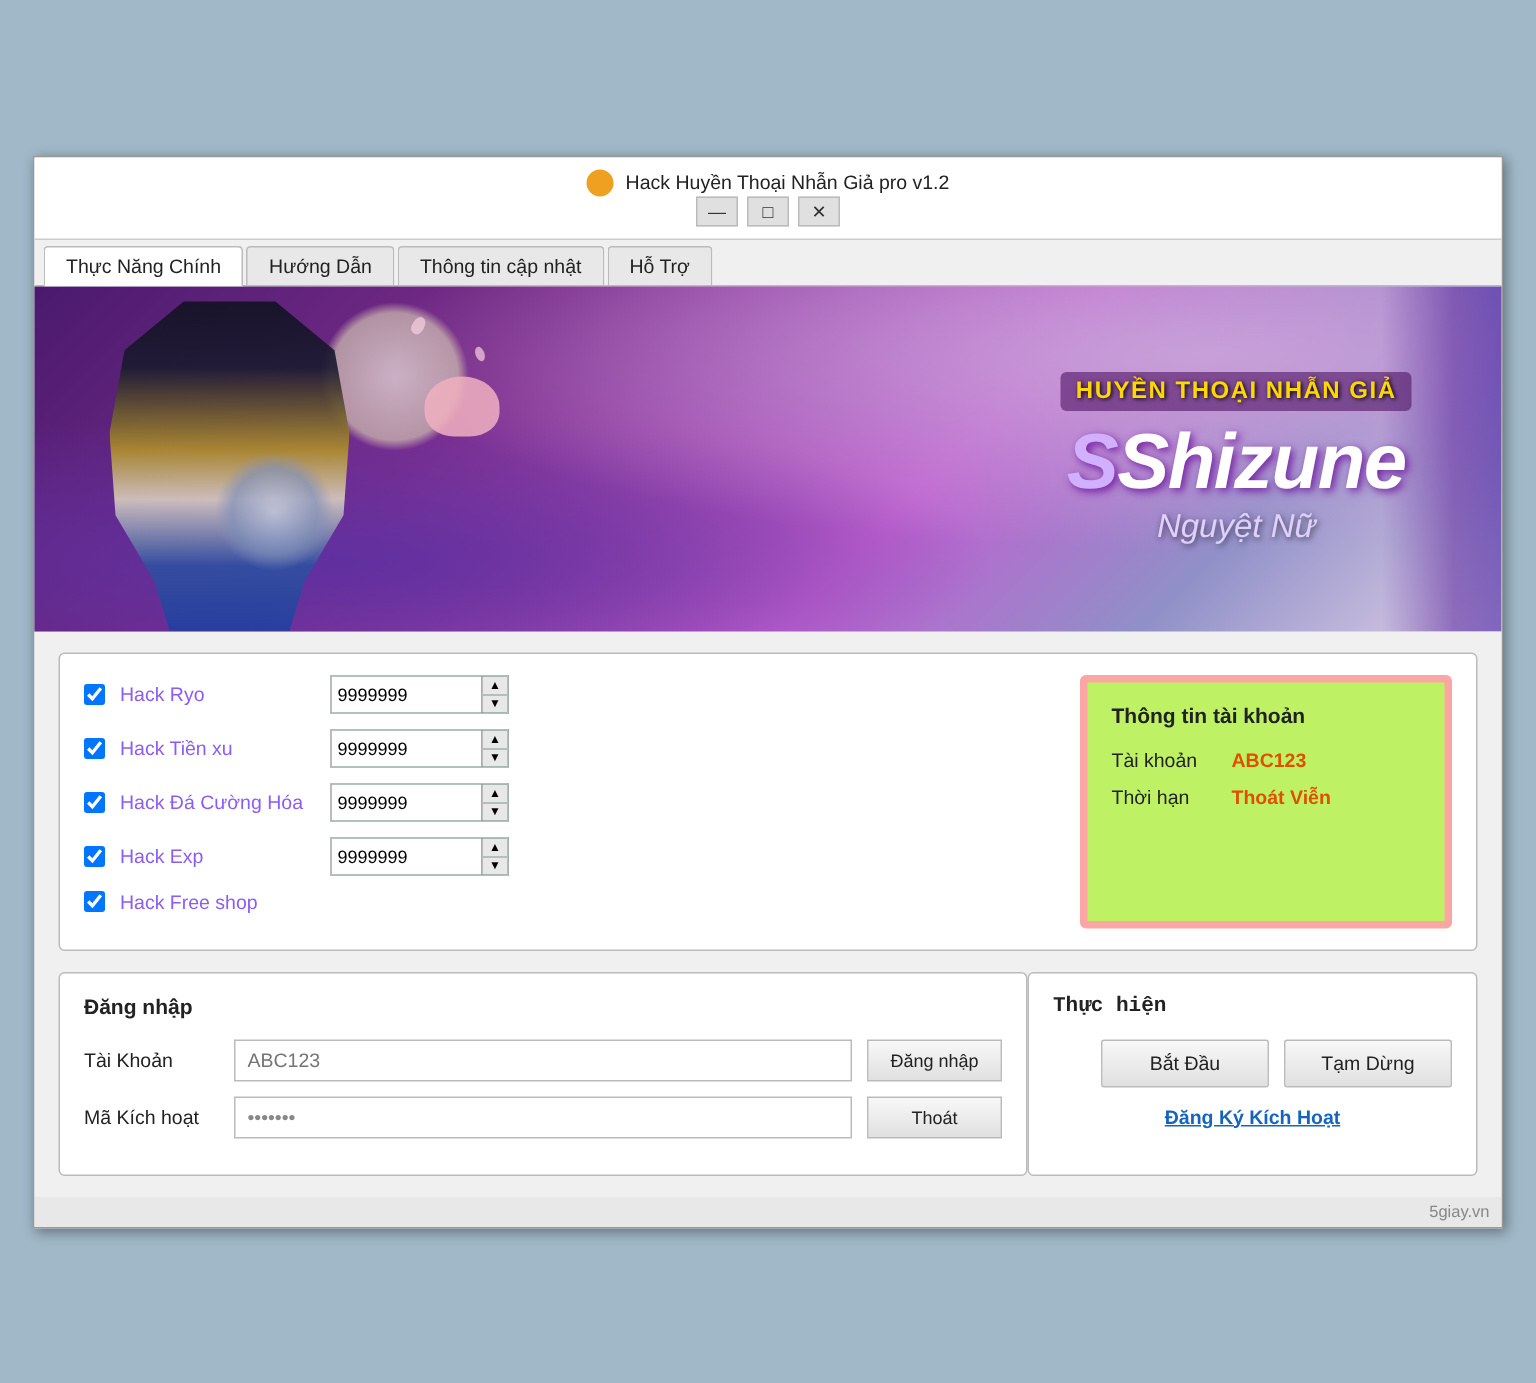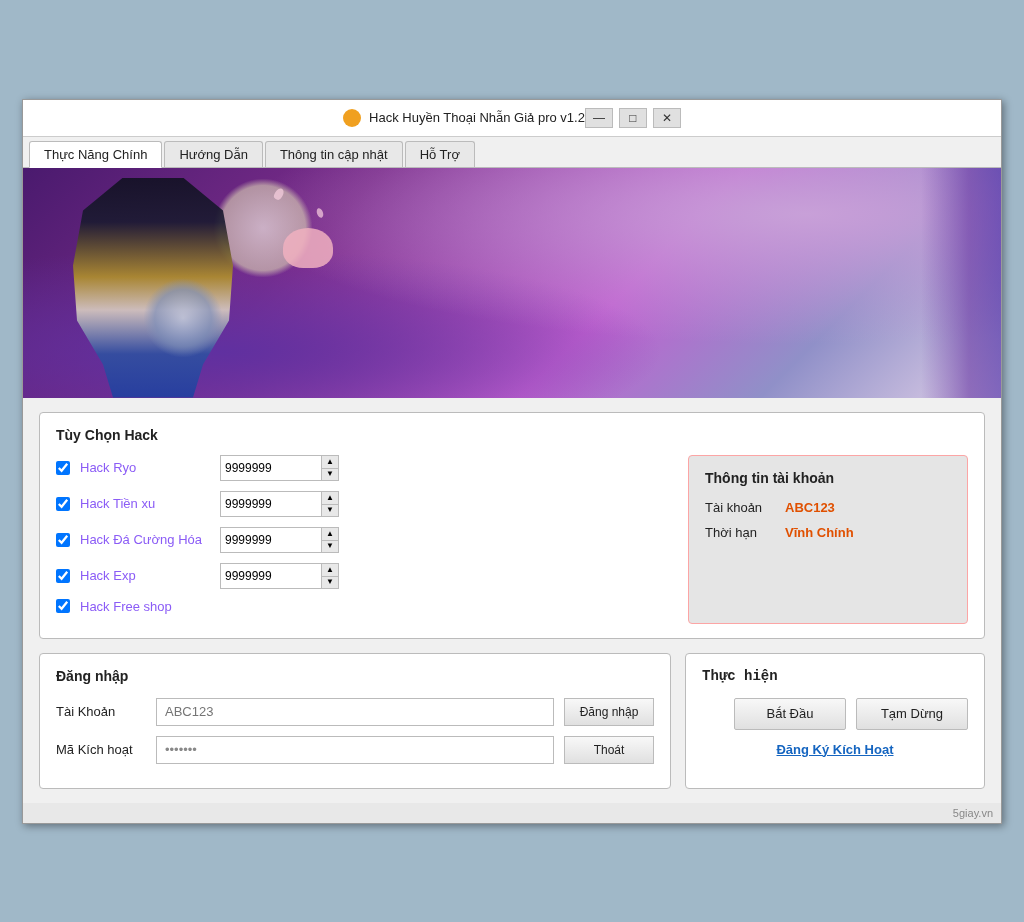--- a/index.html
+++ b/index.html
@@ -16,21 +16,22 @@
       background: #f0f0f0;
       border: 1px solid #999;
       box-shadow: 2px 2px 8px rgba(0,0,0,0.4);
     }
     .title-bar {
       background: #fff;
       border-bottom: 1px solid #ccc;
       padding: 8px 10px;
       display: flex;
       align-items: center;
-      justify-content: center;
+      justify-content: flex-start;
+      flex-direction: column;
     }
     .title-bar-left {
       display: flex;
       align-items: center;
       gap: 8px;
     }
     .title-icon {
       width: 18px;
       height: 18px;
       background: #f0a020;
@@ -197,23 +198,23 @@
       cursor: pointer;
       font-size: 8px;
       display: flex;
       align-items: center;
       justify-content: center;
       line-height: 1;
     }
     .spin-btn + .spin-btn { border-top: 1px solid #bbb; }
 
     .account-info-box {
-      width: 280px;
-      border: 1px solid #fca5a5;
-      background: #e5e5e5;
+      width: 248px;
+      border: 5px solid #fca5a5;
+      background: #bef264;
       padding: 14px 16px;
       border-radius: 4px;
     }
     .account-info-title {
       font-size: 14px;
       font-weight: bold;
       color: #222;
       margin-bottom: 14px;
     }
     .account-info-row {
@@ -228,21 +229,20 @@
       min-width: 70px;
     }
     .account-info-val {
       font-size: 13px;
       font-weight: bold;
       color: #e05000;
     }
 
     .bottom-layout {
       display: flex;
-      gap: 14px;
     }
     .login-box {
       flex: 1;
       background: #fff;
       border: 1px solid #bbb;
       border-radius: 4px;
       padding: 14px 16px;
     }
     .login-title {
       font-size: 14px;
@@ -370,26 +370,34 @@
       <div style="position:absolute; bottom:40px; left:120px; width:80px; height:80px; background:radial-gradient(ellipse, #c0c8e0 0%, #8090b8 50%, transparent 70%); border-radius:50%; opacity:0.7;"></div>
 
       <div style="position:absolute; top:60px; right:10px; width:50px; height:40px; background:#f0b0c0; border-radius:50% 50% 40% 40%; opacity:0.85;"></div>
 
       <div style="position:absolute; top:20px; right:60px; width:8px; height:12px; background:#f8d0e0; border-radius:50% 50% 40% 40%; transform:rotate(30deg); opacity:0.7;"></div>
       <div style="position:absolute; top:40px; right:20px; width:6px; height:10px; background:#f8d0e0; border-radius:50%; transform:rotate(-20deg); opacity:0.7;"></div>
     </div>
 
     <div style="position:absolute; right:0; top:0; width:80px; height:100%; background:linear-gradient(90deg,transparent,#6030a0 60%,#4020a0); opacity:0.6;"></div>
 
+    <div class="banner-text-area">
+      <div style="background:rgba(80,20,100,0.6); padding:4px 10px; border-radius:4px; margin-bottom:4px;">
+        <div class="banner-game-logo">HUYỀN THOẠI NHẪN GIẢ</div>
+      </div>
+      <div class="banner-char-name">
+        <span style="color:#d0b0ff; font-style:italic;">S</span><span style="color:#fff;">Shizune</span>
+      </div>
+      <div class="banner-sub">Nguyệt Nữ</div>
+    </div>
   </div>
 
   <div class="main-content">
 
     <div class="section-box">
-      <div class="section-title">Tùy Chọn Hack</div>
       <div class="hack-options-layout">
 
         <div class="hack-options-left">
 
           <div class="hack-option-row">
             <input type="checkbox" checked="" style="">
             <span class="hack-option-label">Hack Ryo</span>
             <div class="hack-spinbox">
               <input type="text" value="9999999" style="">
               <div class="spinbox-btns">
@@ -442,21 +450,21 @@
         </div>
 
         <div class="account-info-box">
           <div class="account-info-title">Thông tin tài khoản</div>
           <div class="account-info-row">
             <span class="account-info-key">Tài khoản</span>
             <span class="account-info-val">ABC123</span>
           </div>
           <div class="account-info-row">
             <span class="account-info-key">Thời hạn</span>
-            <span class="account-info-val">Vĩnh Chính</span>
+            <span class="account-info-val">Thoát Viễn</span>
           </div>
         </div>
 
       </div>
     </div>
 
     <div class="bottom-layout">
 
       <div class="login-box">
         <div class="login-title">Đăng nhập</div>

